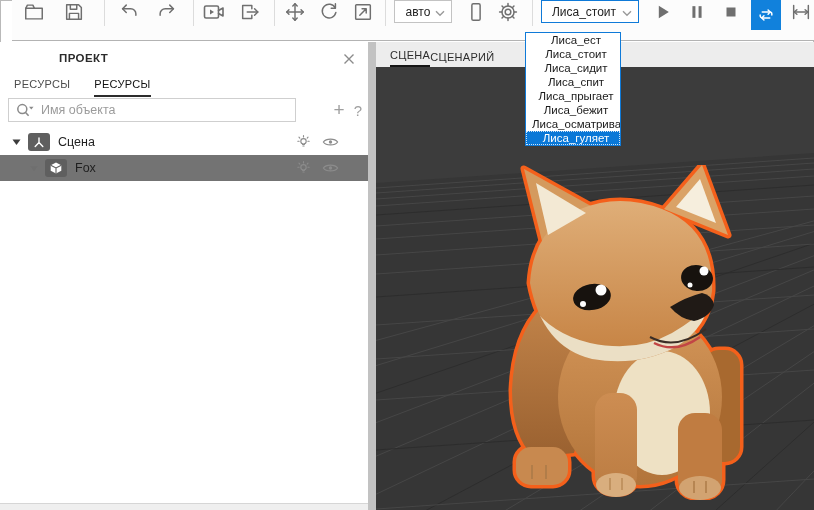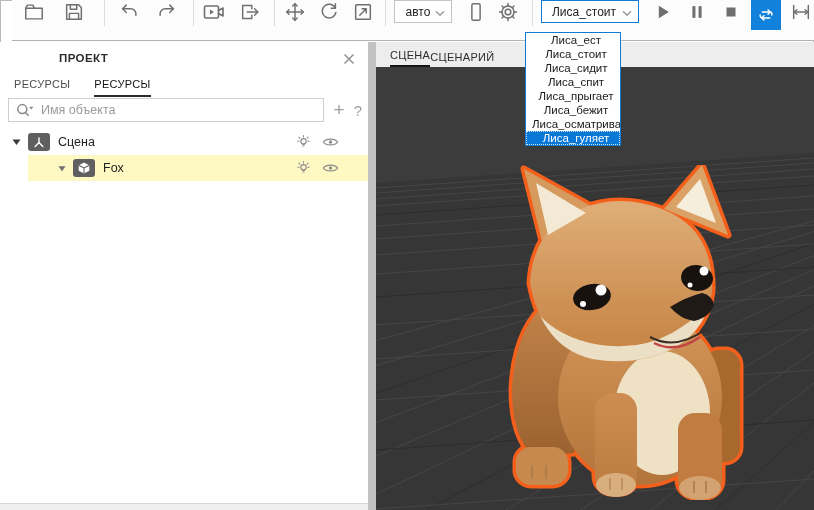--- a/index.html
+++ b/index.html
@@ -18,32 +18,32 @@
   .selectbox .chev{position:absolute;right:6px;top:9px;}
   .combo-anim{border:1px solid #0f7ad8;}
   .loopbtn{width:30px;height:30px;background:#1181dc;display:flex;align-items:center;justify-content:center;flex:0 0 auto;}
   
   .lpanel{position:absolute;left:0;top:42px;width:368px;height:461px;background:#fff;}
   .lp-title{position:absolute;left:14px;top:10px;font-size:11.5px;font-weight:bold;color:#2b2b2b;letter-spacing:.4px;padding-left:45px;}
   .lp-close{position:absolute;right:10px;top:8px;width:18px;height:18px;display:flex;align-items:center;justify-content:center;}
   .lp-tabs{position:absolute;left:14px;top:36px;display:flex;gap:24px;}
   .lp-tab{font-size:11px;color:#4d4d4d;padding-bottom:5px;letter-spacing:.3px;}
   .lp-tab.active{color:#111;border-bottom:2px solid #2c2c2c;}
-  .searchwrap{position:absolute;left:8px;top:56px;width:316px;height:24px;border:1px solid #cfcfcf;
+  .searchwrap{position:absolute;left:8px;top:56px;width:288px;height:24px;border:1px solid #cfcfcf;
               background:#fff;display:flex;align-items:center;box-sizing:border-box;}
   .searchwrap input{border:none;outline:none;flex:1;font-size:12.5px;color:#333;background:transparent;
                     font-family:"Liberation Sans",sans-serif;}
   .searchwrap input::placeholder{color:#9b9b9b;}
   .plusbtn{position:absolute;left:330px;top:56px;width:18px;height:24px;font-size:19px;color:#9f9f9f;
            display:flex;align-items:center;justify-content:center;}
   .helpbtn{position:absolute;left:350px;top:56px;width:16px;height:24px;font-size:15px;color:#9f9f9f;
            display:flex;align-items:center;justify-content:center;}
   .tree{position:absolute;left:0;top:87px;width:368px;}
   .trow{height:26px;display:flex;align-items:center;}
-  .trow.selected{background:#fef9c3;margin-left:28px;}
+  .trow.selected{background:#737373;}
   .t-caret{margin-left:12px;flex:0 0 auto;display:flex;}
   .trow.child .t-caret{margin-left:30px;}
   .t-ico{margin-left:7px;width:22px;height:18px;border-radius:3px;background:#5f5f5f;
          display:flex;align-items:center;justify-content:center;flex:0 0 auto;}
   .t-label{margin-left:8px;font-size:12.5px;color:#1f1f1f;flex:1;}
   .rowicons{display:flex;align-items:center;gap:9px;margin-right:28px;}
   
   .vdivider{position:absolute;left:368px;top:42px;width:8px;height:468px;background:#c2c2c2;}
   .hstrip{position:absolute;left:0;top:503px;width:368px;height:7px;background:#efefef;border-top:1px solid #d6d6d6;box-sizing:border-box;}
   

